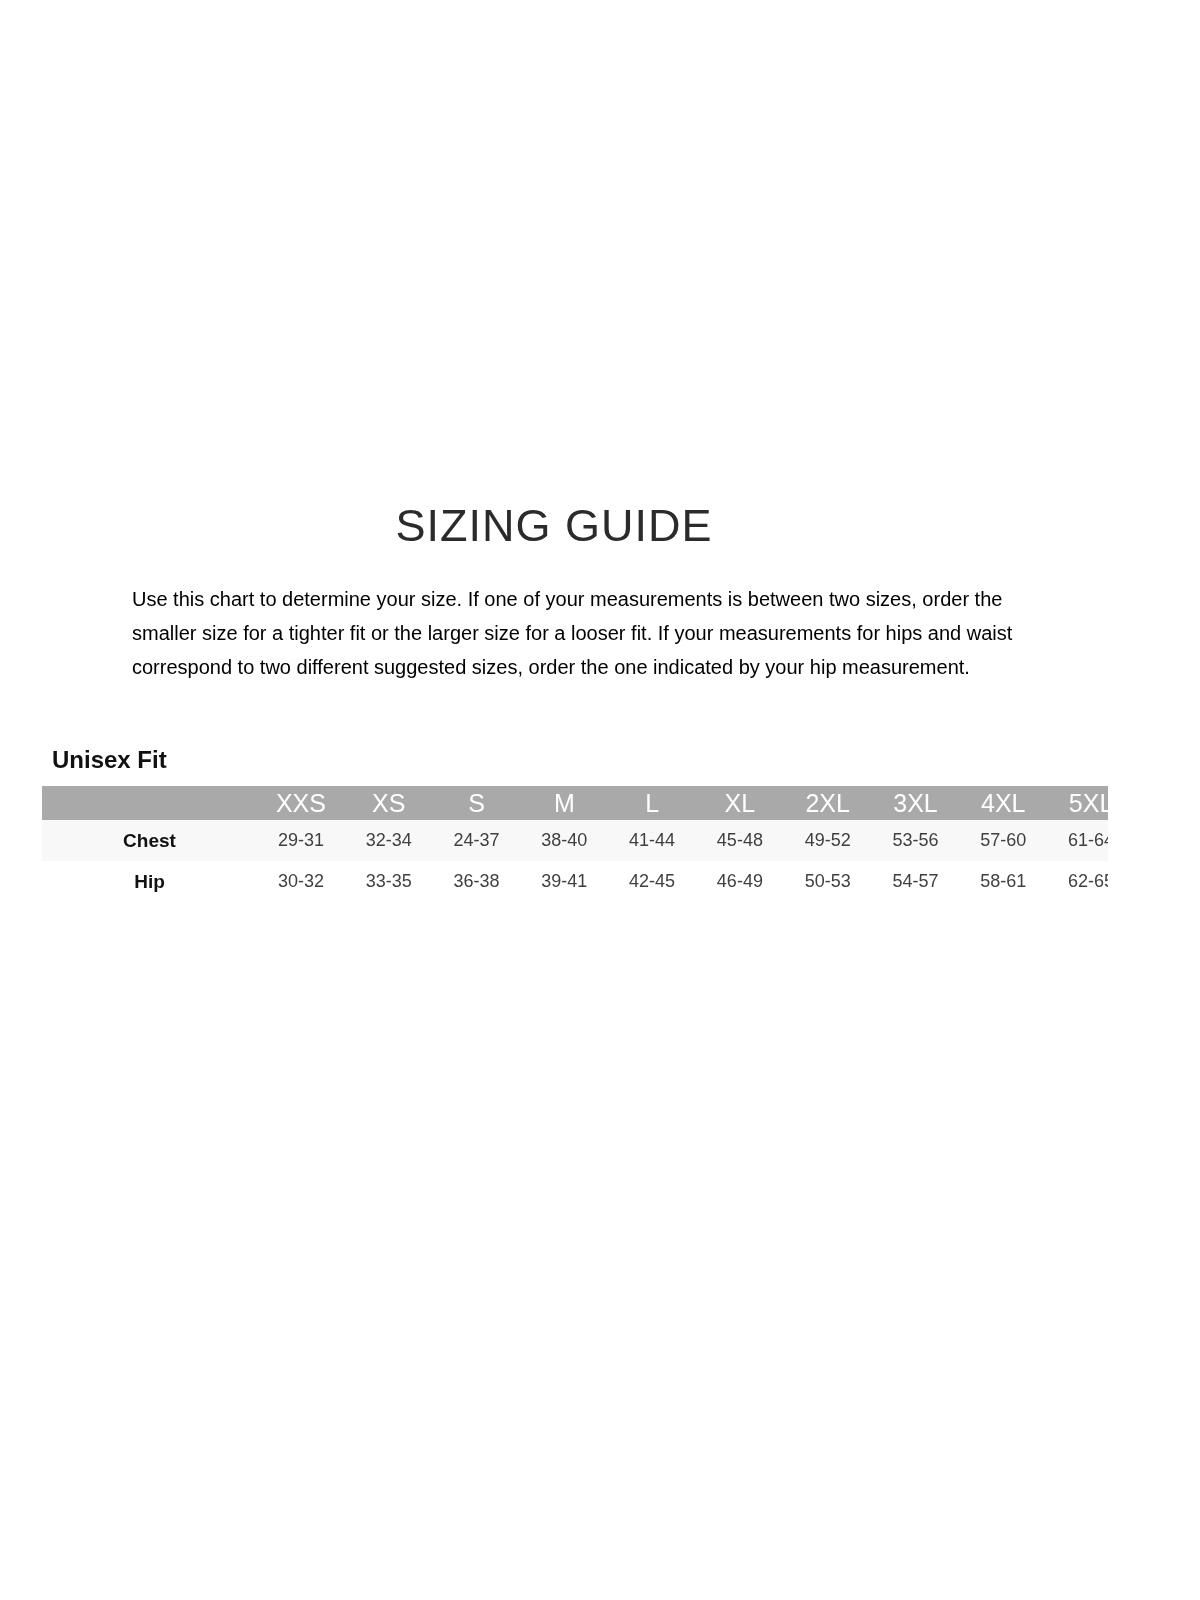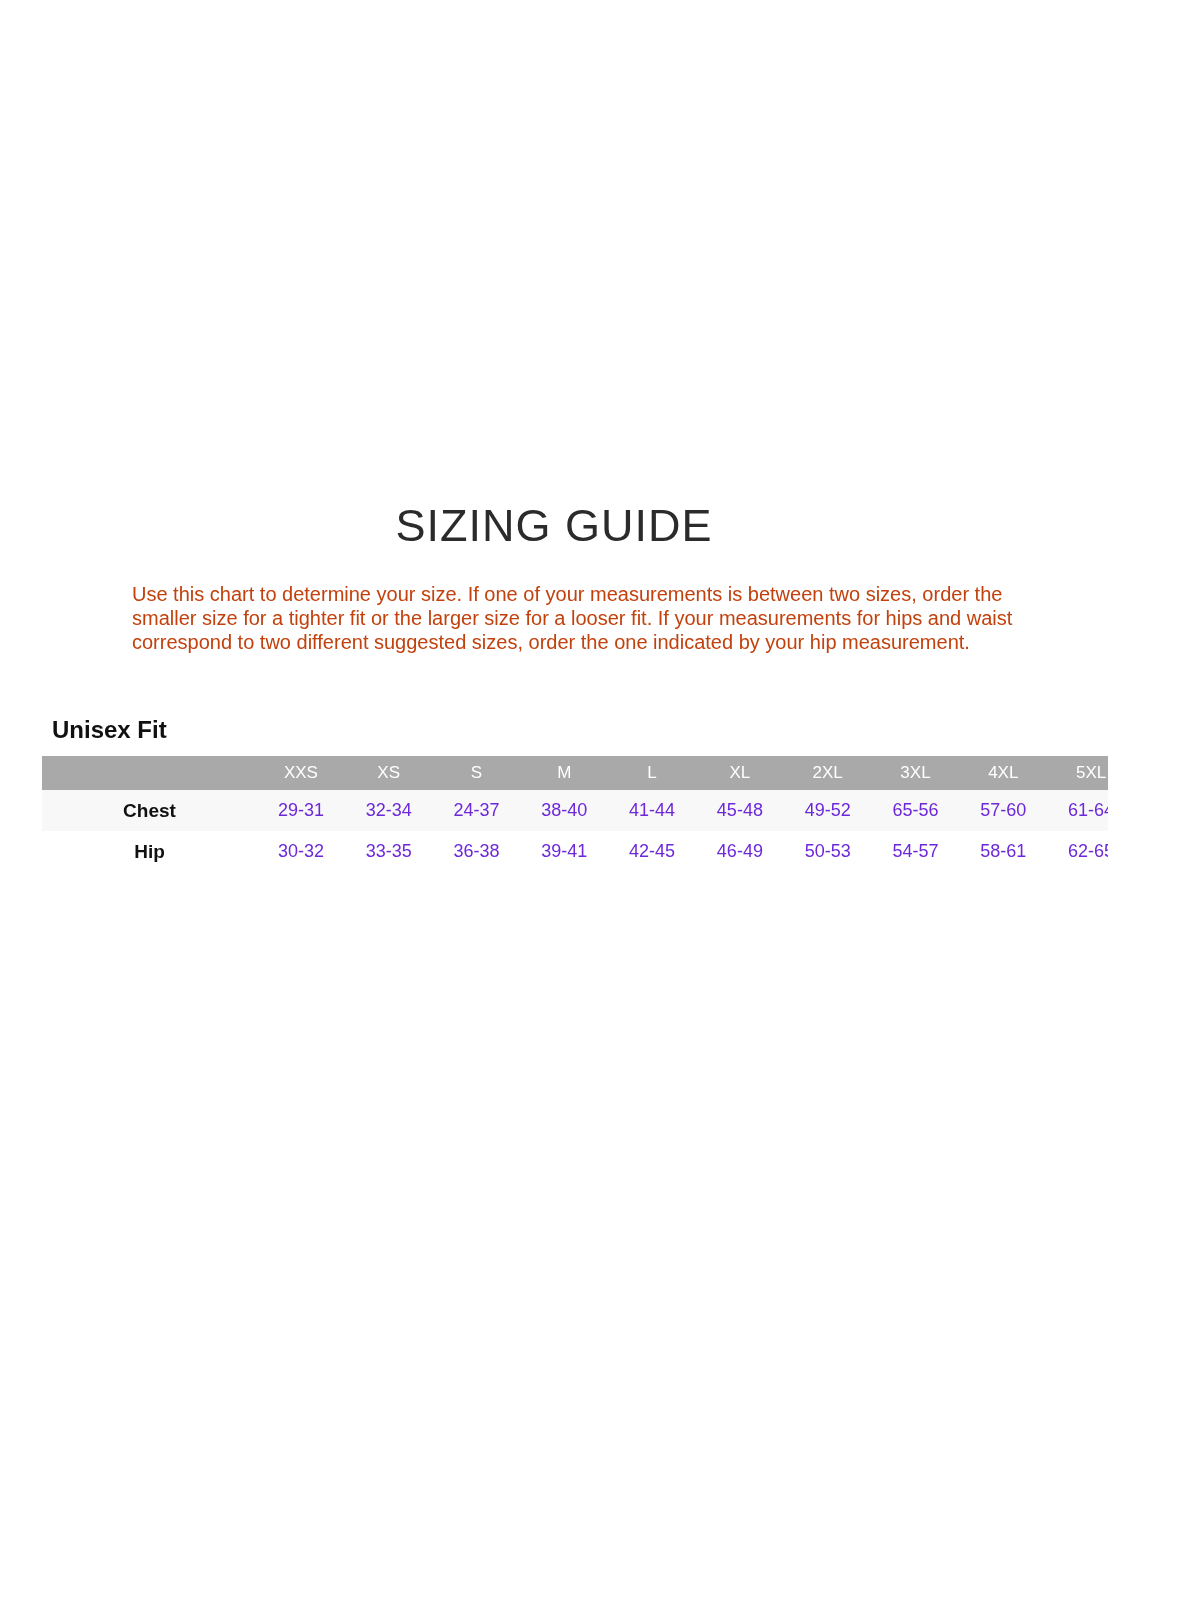--- a/index.html
+++ b/index.html
@@ -21,22 +21,22 @@
     text-align: center;
     font-size: 45px;
     font-weight: 400;
     letter-spacing: 1px;
     color: #2b2b2b;
   }
   .intro {
     width: 935px;
     margin: 26px 0 0 132px;
     font-size: 20px;
-    line-height: 24px;
-    color: #c2410c;
+    line-height: 34px;
+    color: #000000;
     text-align: left;
   }
   .section-heading {
     margin: 62px 0 12px 52px;
     font-size: 24px;
     font-weight: 700;
     color: #111111;
   }
   table.size-table {
     border-collapse: collapse;
@@ -52,28 +52,28 @@
     border: none;
   }
   table.size-table col.label-col { width: 215px; }
   table.size-table thead tr {
     background: #a9a9a9;
     height: 34px;
   }
   table.size-table thead th {
     color: #ffffff;
     font-weight: 400;
-    font-size: 17px;
+    font-size: 25px;
   }
   table.size-table tbody tr {
     height: 41px;
   }
   table.size-table tbody td {
     font-size: 18px;
-    color: #6d28d9;
+    color: #404040;
   }
   table.size-table tbody td.row-label {
     font-weight: 700;
     font-size: 19px;
     color: #111111;
   }
   tr.row-stripe-a { background: #f8f8f8; }
   tr.row-stripe-b { background: #eeeeee; }
   tr.row-stripe-c { background: #ffffff; margin-top: 13px; }
 </style>
@@ -120,21 +120,21 @@
     <tbody>
       <tr class="row-stripe-a">
         <td class="row-label">Chest</td>
         <td>29-31</td>
         <td>32-34</td>
         <td>24-37</td>
         <td>38-40</td>
         <td>41-44</td>
         <td>45-48</td>
         <td>49-52</td>
-        <td>65-56</td>
+        <td>53-56</td>
         <td>57-60</td>
         <td>61-64</td>
       </tr>
       <tr class="row-stripe-c">
         <td class="row-label">Hip</td>
         <td>30-32</td>
         <td>33-35</td>
         <td>36-38</td>
         <td>39-41</td>
         <td>42-45</td>

